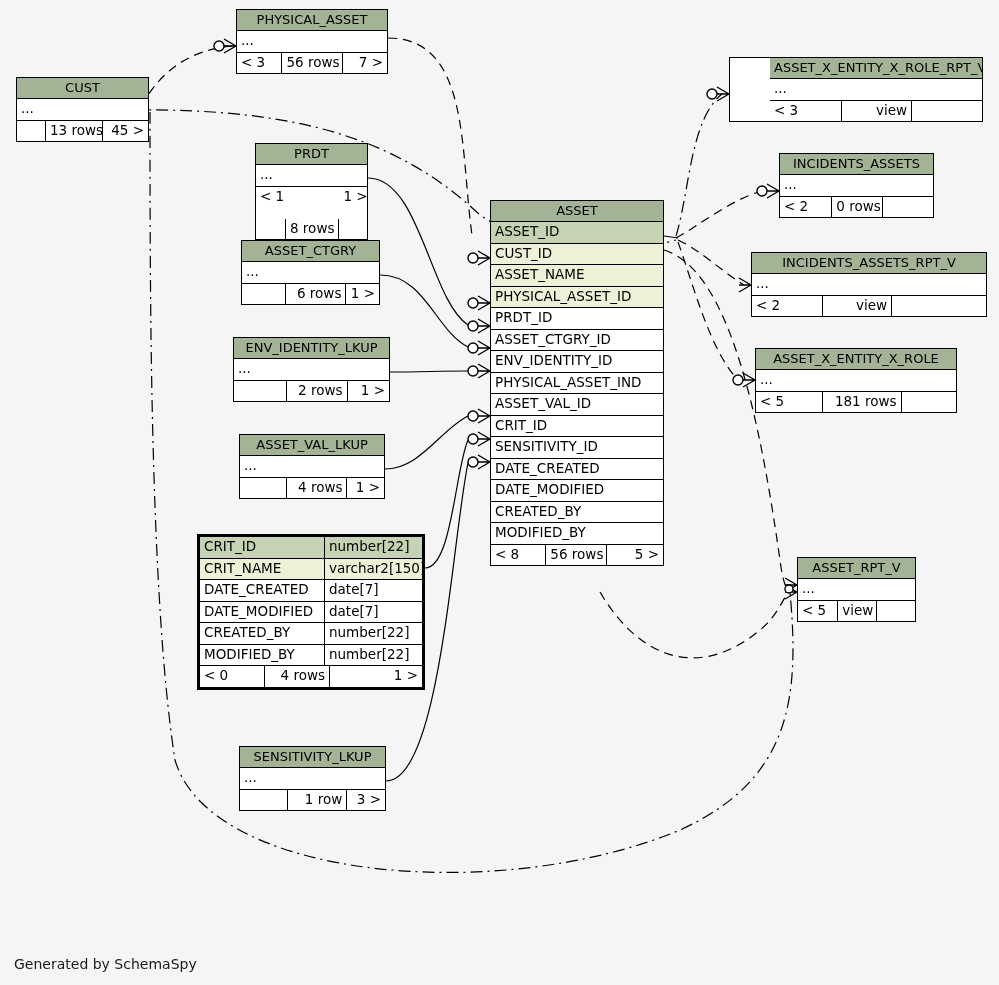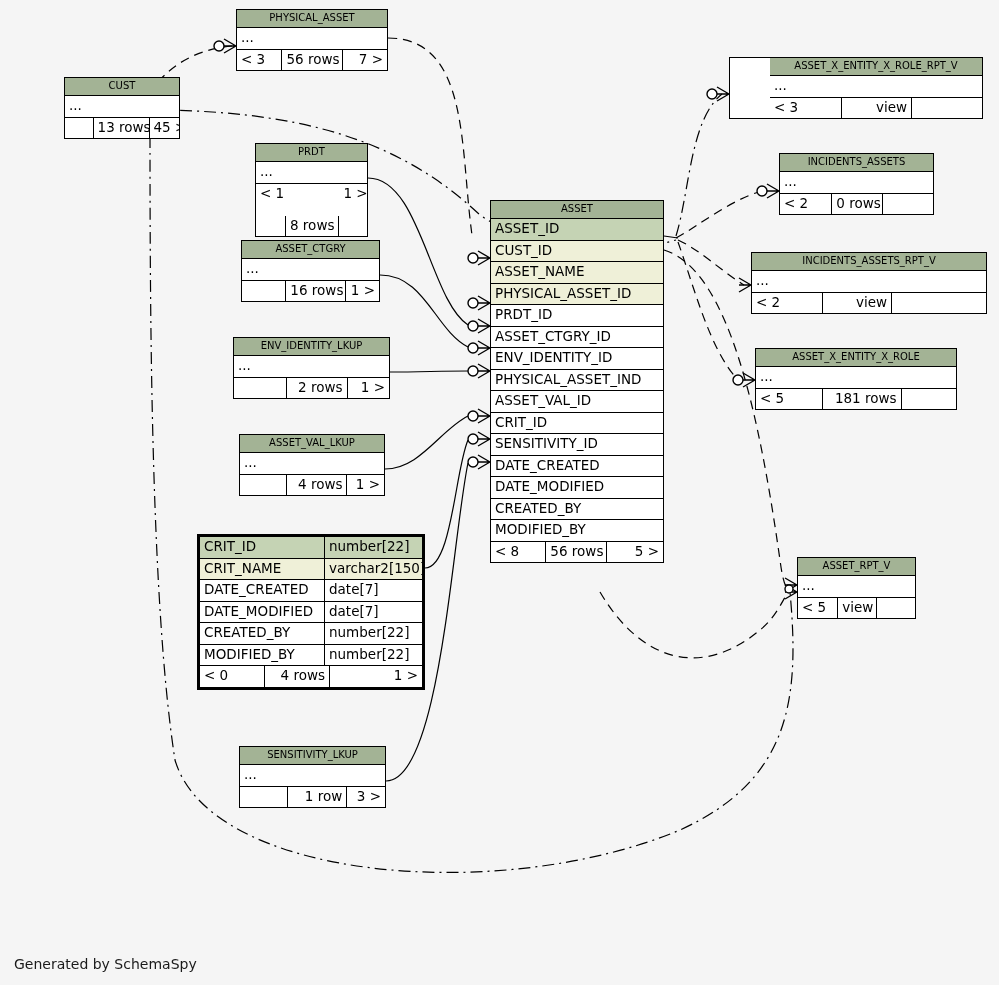--- a/index.html
+++ b/index.html
@@ -39,21 +39,21 @@
   .tbl.focus {
     border: 3px solid #000000;
   }
   .tbl-title {
     background: #a3b395;
     text-align: center;
     padding: 3px 4px 4px 4px;
     border-bottom: 1px solid #000000;
     white-space: nowrap;
     overflow: hidden;
-    font-size: 10px;
+    font-size: 13px;
   }
   .col {
     display: flex;
     border-bottom: 1px solid #000000;
     white-space: nowrap;
     overflow: hidden;
   }
   .col-name {
     padding: 3px 3px 4px 4px;
     flex: 1 1 auto;
@@ -206,21 +206,21 @@
     <g>
       <path class="cf" d="M797,585 L785,578 M797,585 L785,592 M797,585 L785,585"></path>
       <path class="cf" d="M797,592 L785,585 M797,592 L785,599 M797,592 L785,592"></path>
       <circle class="cfo" cx="789" cy="589" r="4"></circle>
     </g>
 
     <path class="ln" d="M664,236 L678,238"></path>
   </svg>
 
   <div id="tables-layer">
-      <div class="tbl" style="left: 16px; top: 77px; width: 116px; margin-left: 48px;">
+      <div class="tbl" style="left: 16px; top: 77px; width: 133px;">
         <div class="tbl-title">CUST</div>
         <div class="col ellipsis">
           <div class="col-name">...</div>
         </div>
         <div class="footer">
           <div class="f-left" style="width: 28px;"></div>
           <div class="f-mid" style="width: 58px;">13 rows</div>
           <div class="f-right" style="width: 30px; flex: 1 1 auto;">45 &gt;</div>
         </div>
       </div>
@@ -246,21 +246,21 @@
           <div class="f-right" style="width: 28px; flex: 1 1 auto;">1 &gt;</div>
         </div>
       </div>
       <div class="tbl" style="left: 241px; top: 240px; width: 139px;">
         <div class="tbl-title">ASSET_CTGRY</div>
         <div class="col ellipsis">
           <div class="col-name">...</div>
         </div>
         <div class="footer">
           <div class="f-left" style="width: 44px;"></div>
-          <div class="f-mid" style="width: 62px;">16 rows</div>
+          <div class="f-mid" style="width: 62px;">6 rows</div>
           <div class="f-right" style="width: 33px; flex: 1 1 auto;">1 &gt;</div>
         </div>
       </div>
       <div class="tbl" style="left: 233px; top: 337px; width: 157px;">
         <div class="tbl-title">ENV_IDENTITY_LKUP</div>
         <div class="col ellipsis">
           <div class="col-name">...</div>
         </div>
         <div class="footer">
           <div class="f-left" style="width: 53px;"></div>

